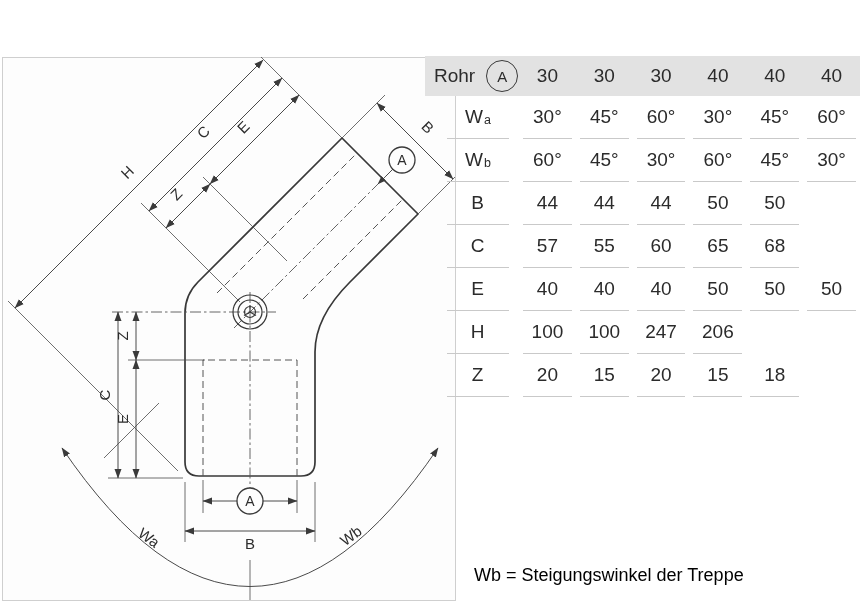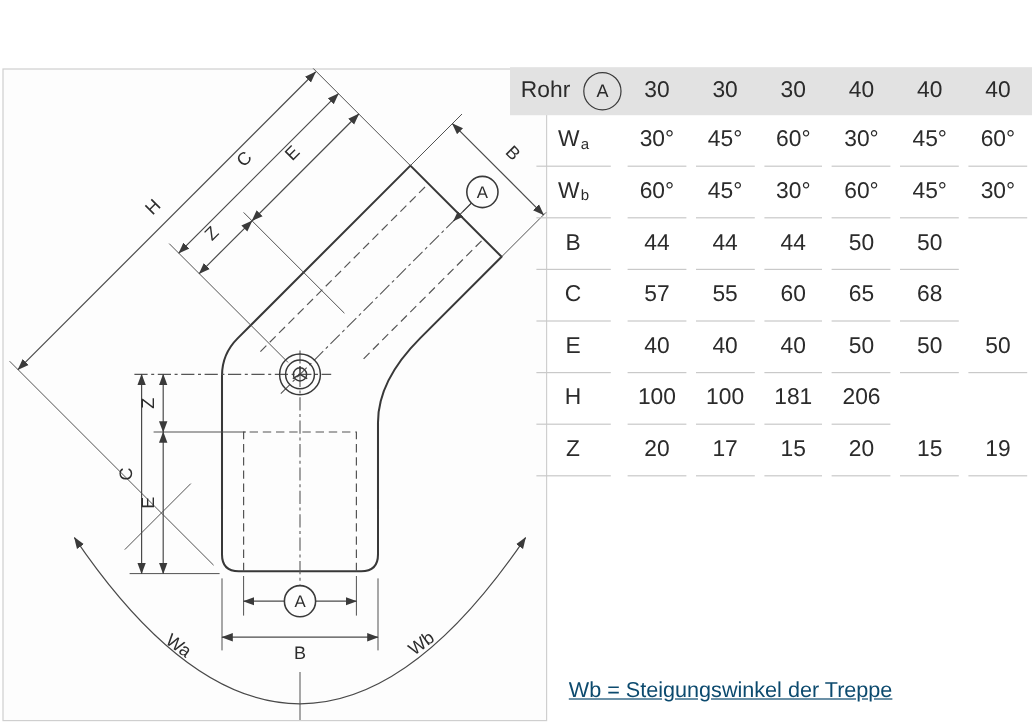--- a/index.html
+++ b/index.html
@@ -22,21 +22,21 @@
   .thead{height:40px;background:#e2e2e2;margin-top:48px;}
   .cell{display:flex;align-items:center;justify-content:center;font-size:19px;}
   .trow.tr .cell{border-bottom:1px solid #c9c9c9;margin:0 4px;}
   .trow.tr .lcell{margin:0 10px 0 22px;}
   .hcell{justify-content:flex-start;padding-left:9px;font-size:19px;}
   .hv{font-weight:normal;}
   .sub{font-size:12.5px;transform:translateY(3px);margin-left:1px;}
   .circ{width:30px;height:30px;border:1.5px solid #3a3a3a;border-radius:50%;
         display:inline-flex;align-items:center;justify-content:center;
         font-size:15px;margin-left:11px;flex:none;}
-  .note{position:absolute;left:474px;top:565px;font-size:18px;color:#0c4a6e;text-decoration:underline;}
+  .note{position:absolute;left:474px;top:565px;font-size:18px;color:#000000;}
 </style>
 </head>
 <body>
 
 <div class="page">
 
   <svg width="860" height="602" viewBox="0 0 860 602">
     <defs>
       <marker id="arr" viewBox="0 0 10 8" refX="9" refY="4" markerWidth="10" markerHeight="8" orient="auto-start-reverse">
         <path d="M0,0.5 L9.5,4 L0,7.5 Z" fill="#3a3a3a"></path>
@@ -207,34 +207,33 @@
       <div class="cell">50</div>
     </div>
 
     <div class="trow tr">
       <div class="cell lcell">
         <span>H</span>
           <span class="sub"></span>
       </div>
       <div class="cell">100</div>
       <div class="cell">100</div>
-      <div class="cell">181</div>
+      <div class="cell">247</div>
       <div class="cell">206</div>
     </div>
 
     <div class="trow tr">
       <div class="cell lcell">
         <span>Z</span>
           <span class="sub"></span>
       </div>
       <div class="cell">20</div>
-      <div class="cell">17</div>
       <div class="cell">15</div>
       <div class="cell">20</div>
       <div class="cell">15</div>
-      <div class="cell">19</div>
+      <div class="cell">18</div>
     </div>
 
   </div>
 
   <div class="note">Wb = Steigungswinkel der Treppe</div>
 
 </div>
 
 </body></html>

